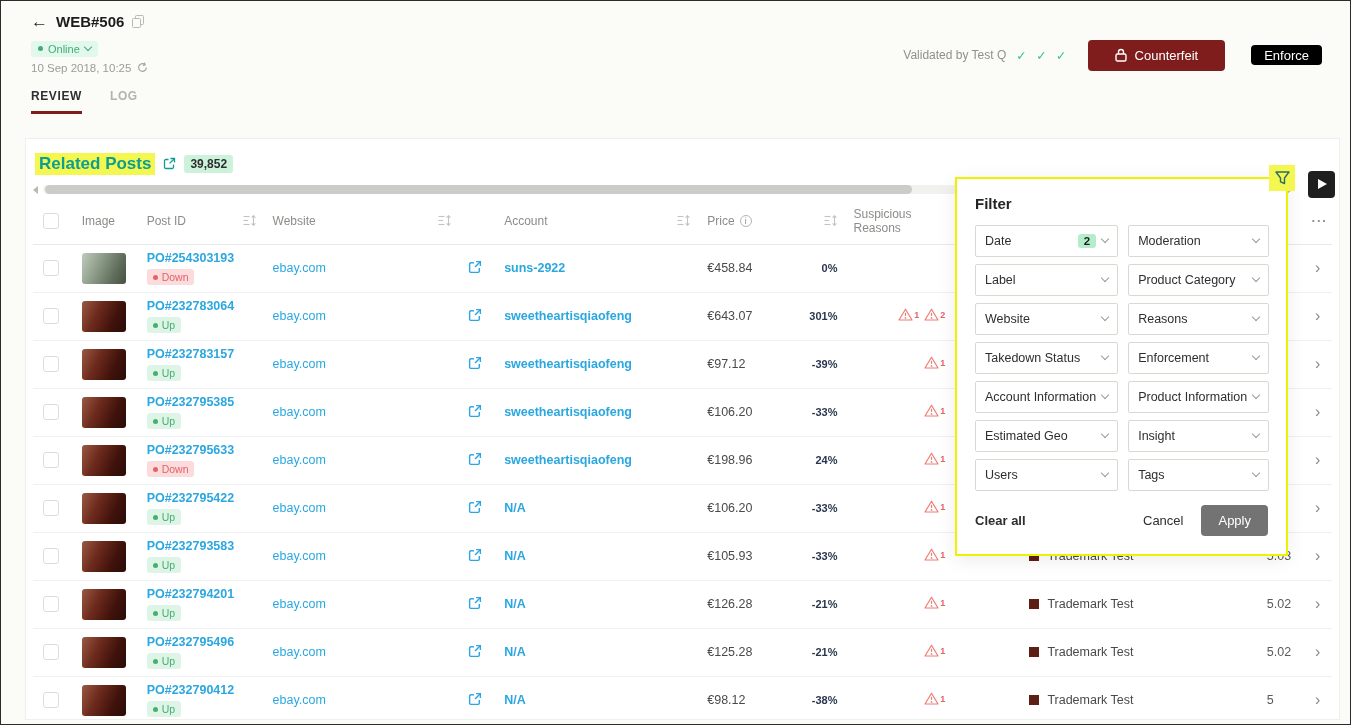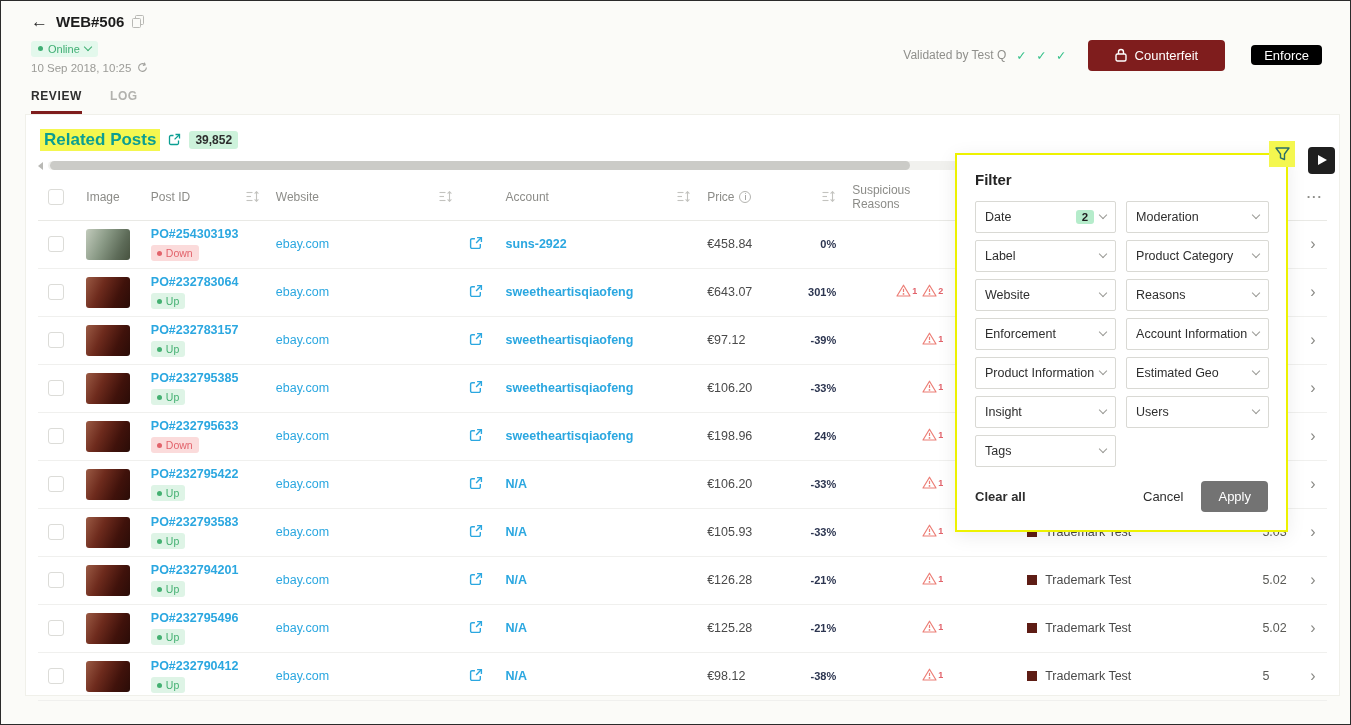--- a/index.html
+++ b/index.html
@@ -22,21 +22,21 @@
   .datetime-row { margin-top:5px; font-size:11.5px; color:#9b9b97; display:flex; gap:6px; align-items:center; }
   .status-right { display:flex; align-items:center; gap:10px; }
   .validated { font-size:12px; color:#8f8f8b; }
   .checks { color:#35c08a; font-size:12.5px; letter-spacing:3px; font-weight:bold; }
   .counterfeit-btn { display:inline-flex; align-items:center; gap:8px; background:#7f1d1d; color:#fff; border:none; border-radius:4px; height:31px; padding:0 27px; font-size:13px; cursor:pointer; margin-left:8px; }
   .enforce-btn { background:#000000; color:#fff; border:none; border-radius:4px; height:20px; padding:0 13px; font-size:13px; cursor:pointer; margin-left:16px; }
   .tabs { display:flex; gap:28px; margin-top:15px; }
   .tab { font-size:12px; letter-spacing:0.6px; color:#b2b2ae; padding-bottom:8px; cursor:pointer; font-weight:bold; }
   .tab.active { color:#2f2f2f; border-bottom:3px solid #7f1d1d; }
 
-  .card { position:relative; margin:0 10px 0 24px; background:#fff; border:1px solid #f0f0ea; border-radius:0; padding:10px 12px 0; height:582px; }
+  .card { position:relative; margin:24px 10px 0 24px; background:#fff; border:1px solid #f0f0ea; border-radius:0; padding:10px 7px 0; height:582px; }
   .section-header { display:flex; align-items:center; gap:8px; height:30px; padding-left:2px; }
   .section-title { font-size:17px; font-weight:bold; color:#0b9e92; background:#f4f74f; padding:1px 4px; }
   .ext-link { display:inline-flex; cursor:pointer; }
   .ext-link.teal { color:#0b9e92; }
   .ext-link.blue { color:#2ba7e0; }
   .count-badge { background:#cdf2db; color:#2e2e2e; font-size:12px; font-weight:600; padding:2px 6px; border-radius:3px; }
   .filter-icon-wrap { position:absolute; top:26px; right:44px; width:26px; height:26px; background:#f4f74f; display:flex; align-items:center; justify-content:center; cursor:pointer; z-index:6; }
   .play-btn { position:absolute; top:32px; right:4px; width:27px; height:27px; background:#1f1f1f; border:none; border-radius:4px; display:flex; align-items:center; justify-content:center; cursor:pointer; z-index:6; }
   .play-tri { width:0; height:0; border-left:9px solid #fff; border-top:5.5px solid transparent; border-bottom:5.5px solid transparent; margin-left:2px; }
 
@@ -705,20 +705,24 @@
         </div>
         <div class="dropdown">
           <span class="dd-label">Website</span>
           <span class="chev"></span>
         </div>
         <div class="dropdown">
           <span class="dd-label">Reasons</span>
           <span class="chev"></span>
         </div>
         <div class="dropdown">
+          <span class="dd-label">Takedown Status</span>
+          <span class="chev"></span>
+        </div>
+        <div class="dropdown">
           <span class="dd-label">Enforcement</span>
           <span class="chev"></span>
         </div>
         <div class="dropdown">
           <span class="dd-label">Account Information</span>
           <span class="chev"></span>
         </div>
         <div class="dropdown">
           <span class="dd-label">Product Information</span>
           <span class="chev"></span>

